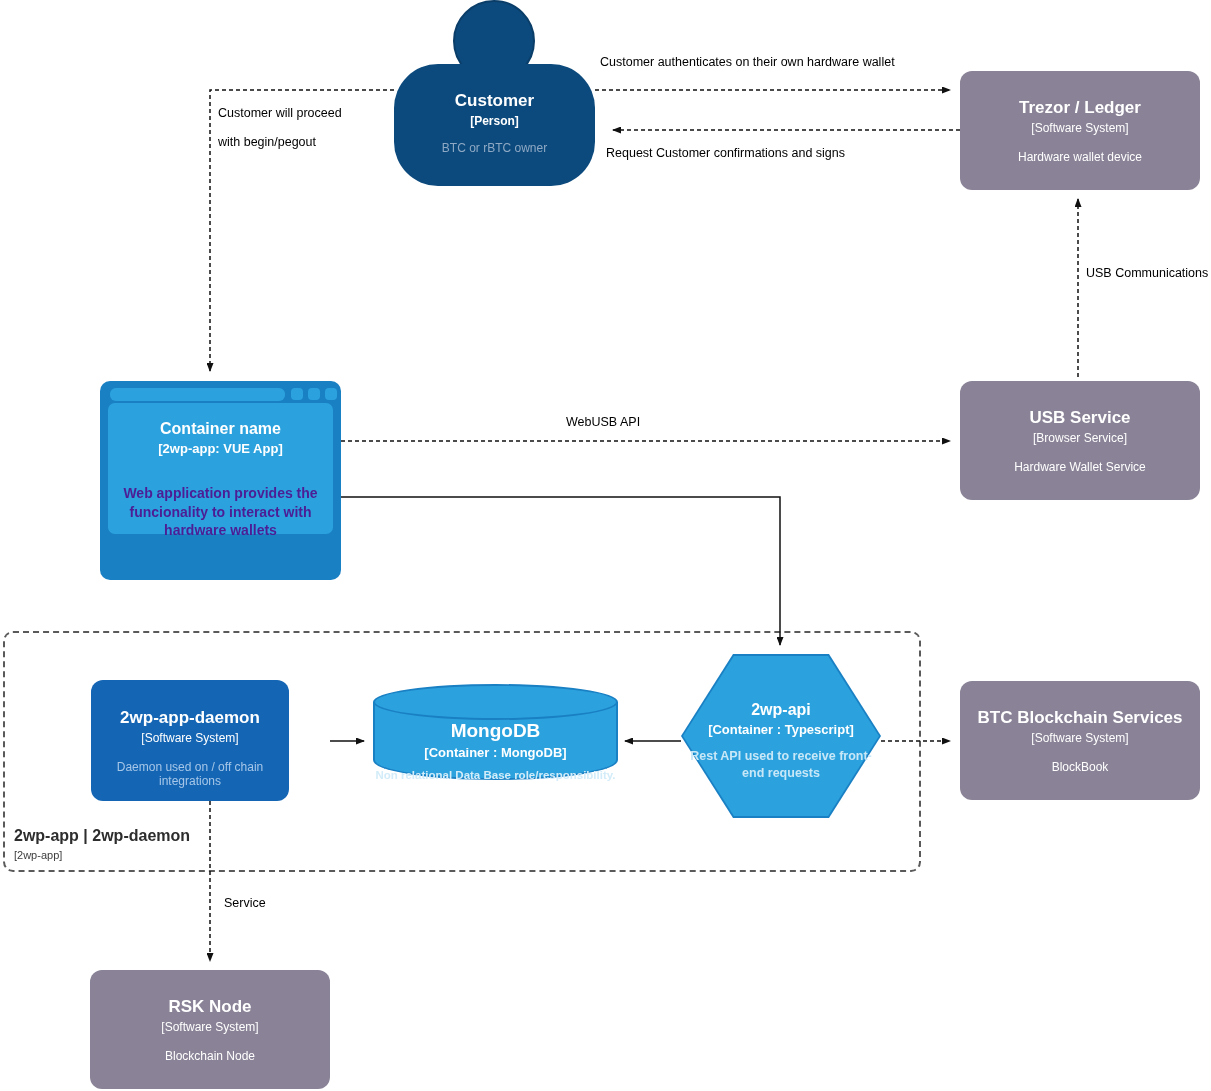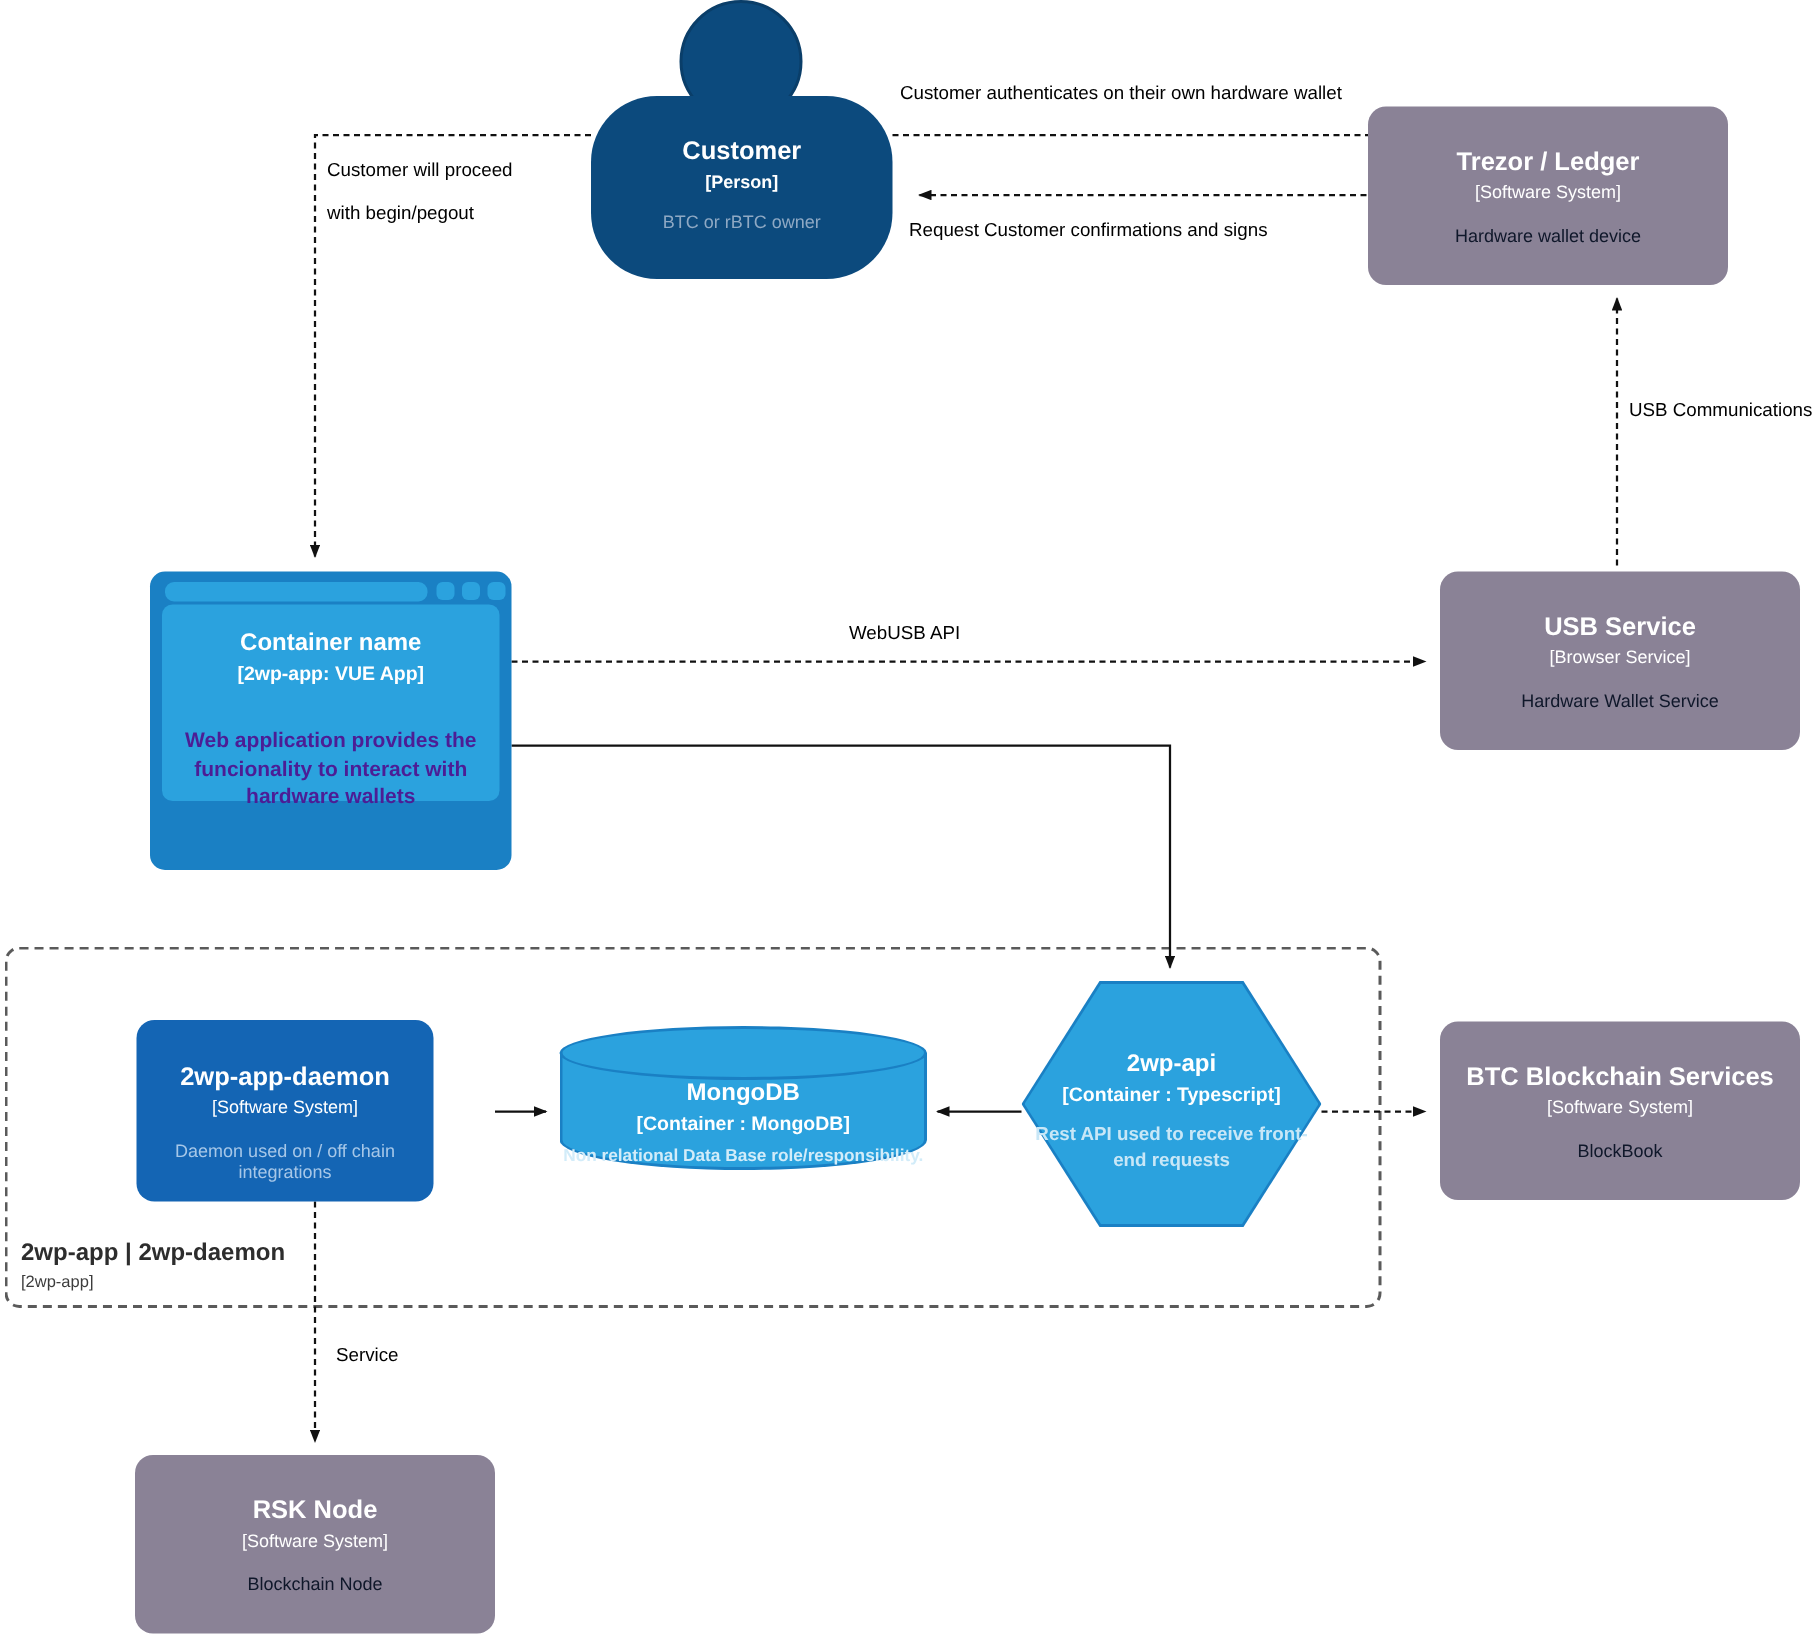--- a/index.html
+++ b/index.html
@@ -14,21 +14,21 @@
 
   
   .node{position:absolute;z-index:3;color:#fff;text-align:center;box-sizing:border-box;
         display:flex;flex-direction:column;align-items:center;}
   .title{font-weight:bold;font-size:17px;line-height:1.15;}
   .meta{font-size:12px;margin-top:3px;}
   .desc{font-size:12px;margin-top:15px;}
 
   
   .sys{width:240px;height:119px;border-radius:12px;background:var(--system-fill,#8a8296);padding-top:27px;}
-  .sys .desc{color:#0f172a;}
+  .sys .desc{color:#ffffff;}
 
   
   .person{position:absolute;left:394px;top:0;width:201px;height:186px;z-index:3;}
   .p-head{position:absolute;left:59px;top:0;width:82px;height:82px;border-radius:50%;
           background:var(--person-fill,#0c4a7d);border:2px solid #0a3e69;box-sizing:border-box;}
   .p-body{position:absolute;left:0;top:64px;width:201px;height:122px;border-radius:44px;
           background:var(--person-fill,#0c4a7d);box-sizing:border-box;padding-top:27px;
           display:flex;flex-direction:column;align-items:center;text-align:center;color:#fff;}
   .p-body .meta{font-weight:bold;}
   .p-body .desc{color:#8fa9c4;margin-top:13px;}
@@ -54,21 +54,21 @@
 
   
   .cyl{position:absolute;left:373px;top:684px;width:245px;height:114px;z-index:3;}
   .cyl-body{position:absolute;left:0;top:18px;width:245px;height:78px;box-sizing:border-box;
             background:var(--light-blue,#2ba2de);border:2px solid var(--frame-blue,#1a80c4);border-top:none;
             border-radius:0 0 50% 50% / 0 0 20px 20px;}
   .cyl-top{position:absolute;left:0;top:0;width:245px;height:36px;border-radius:50%;box-sizing:border-box;
            background:var(--light-blue,#2ba2de);border:2px solid var(--frame-blue,#1a80c4);}
   .cyl-text{position:absolute;inset:0;padding-top:36px;display:flex;flex-direction:column;
             align-items:center;text-align:center;color:#fff;}
-  .cyl-text .title{font-size:16px;}
+  .cyl-text .title{font-size:19px;}
   .cyl-text .meta{font-weight:bold;font-size:13px;}
   .cyl-text .desc{font-weight:bold;font-size:11.5px;color:#d2ecf9;margin-top:9px;white-space:nowrap;}
 
   
   .hex{position:absolute;left:681px;top:654px;width:200px;height:164px;z-index:3;}
   .hex-border,.hex-fill{position:absolute;
       clip-path:polygon(26% 0,74% 0,100% 50%,74% 100%,26% 100%,0 50%);}
   .hex-border{inset:0;background:var(--frame-blue,#1a80c4);}
   .hex-fill{inset:2px;background:var(--light-blue,#2ba2de);}
   .hex-text{position:absolute;inset:0;padding-top:47px;display:flex;flex-direction:column;
@@ -116,21 +116,21 @@
 
   <div class="person">
     <div class="p-head"></div>
     <div class="p-body">
       <div class="title">Customer</div>
       <div class="meta">[Person]</div>
       <div class="desc">BTC or rBTC owner</div>
     </div>
   </div>
 
-  <div class="node sys" style="left:912px;top:71px;">
+  <div class="node sys" style="left:960px;top:71px;">
     <div class="title">Trezor / Ledger</div>
     <div class="meta">[Software System]</div>
     <div class="desc">Hardware wallet device</div>
   </div>
 
   <div class="webapp">
     <div class="addr"></div>
     <div class="wbtn" style="left:191px;"></div>
     <div class="wbtn" style="left:208px;"></div>
     <div class="wbtn" style="left:225px;"></div>

